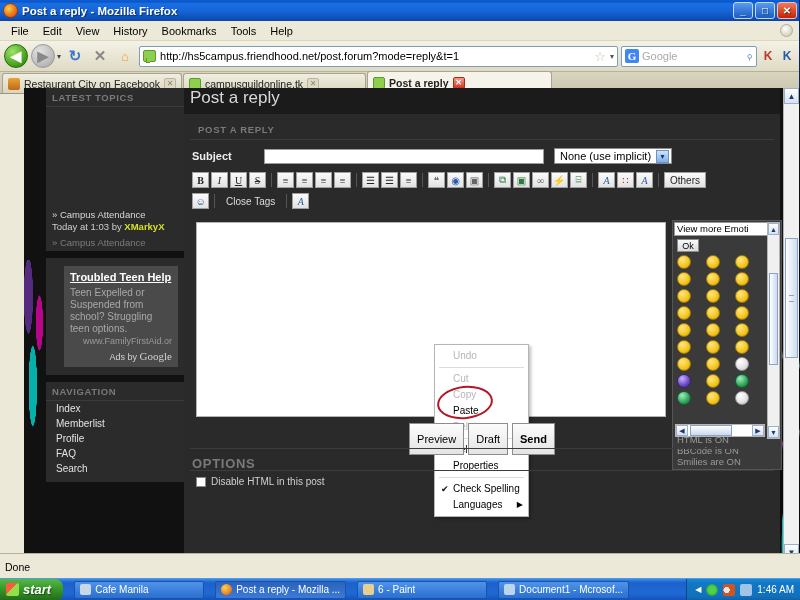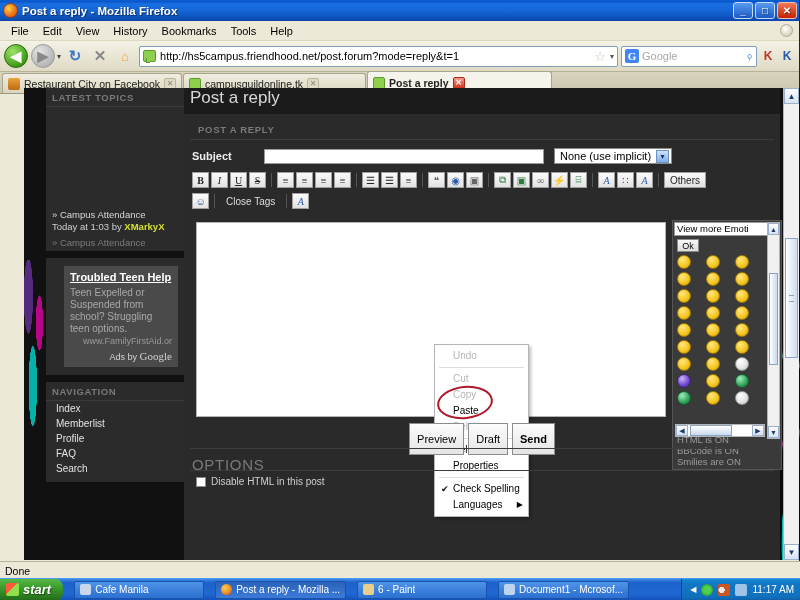--- a/index.html
+++ b/index.html
@@ -297,21 +297,21 @@
     transform: rotate(-6deg);
   }
 
   .btn-row { position:absolute; left:0; right:0; top: 335px; display:flex; justify-content:center; gap:4px; }
   .form-btn {
     height: 32px; padding: 0 7px; background: linear-gradient(to bottom,#fcfcfc,#e4e4e4);
     border:1px solid #8d8d8d; font-size:11px; color:#000; display:flex;align-items:center;
   }
   .form-btn.primary { font-weight:bold; }
   .divider { position:absolute; left:6px; right:6px; top: 360px; height:1px; background:#3c3c3c; }
-  .opt-title { position:absolute; left:8px; top: 368px; color:#7a7a7a; font-size:15px; font-weight:normal; letter-spacing:.7px; }
+  .opt-title { position:absolute; left:8px; top: 368px; color:#7a7a7a; font-size:13px; font-weight:bold; letter-spacing:.7px; }
   .opt-line { position:absolute; left:6px; right:6px; top: 382px; height:1px; background:#3c3c3c; }
   .opt-row { position:absolute; left: 12px; top: 388px; color:#cfcfcf; font-size:10px; display:flex; align-items:center; gap:5px; }
   .chk { width:10px;height:10px;background:#fff;border:1px solid #888; }
 
   
   .pg-scroll {
     position:absolute; right:0; top:88px; width:16px; height:472px;
     background:#f1f1f1; border-left:1px solid #b5b5b5;
   }
   .pg-arrow {
@@ -323,21 +323,21 @@
     position:absolute; left:1px; right:1px; top: 150px; height: 120px;
     background: linear-gradient(to right,#fff,#cddcef); border:1px solid #8ba3c4;
   }
   .pg-thumb:after{
     content:""; position:absolute; left:3px; right:3px; top:56px; height:5px;
     border-top:1px solid #8ba3c4; border-bottom:1px solid #8ba3c4;
   }
 
   
   .statusbar {
-    position:absolute; left:0; bottom:0; width:800px; height:18px;
+    position:absolute; left:0; bottom:0; width:800px; height:26px;
     background:#ece9d8; border-top:1px solid #b6b297;
     display:flex; align-items:center; padding-left:5px; font-size:10.5px; color:#000;
   }
 
   
   .taskbar {
     position:absolute; left:0; bottom:0; width:800px; height:22px;
     background: linear-gradient(to bottom,#3f8cea 0%,#2a74d8 9%,#1d62cc 18%,#1f68d2 70%,#1452ba 100%);
     border-top: 1px solid #4a9bf0;
     display:flex; align-items:center;gap:8px;
@@ -661,17 +661,17 @@
     </div>
     <div class="taskitem">
       <div class="ti-ico" style="background:#bcd4ee"></div>
       <span class="ti-label">Document1 - Mcrosof...</span>
     </div>
     <div class="tray">
       <span style="font-size:8px">◀</span>
       <span class="tray-ico" style="background:radial-gradient(circle,#4fd14f 40%,#1a7a1a);border-radius:50%"></span>
       <span class="tray-ico" style="background:radial-gradient(circle at 30% 50%,#e8e8e8 30%,#cf5520 31%);border-radius:2px"></span>
       <span class="tray-ico" style="background:#9fc4e8;border-radius:2px"></span>
-      <span>11:17 AM</span>
+      <span>1:46 AM</span>
     </div>
   </div>
 
 </div>
 
 </body></html>

